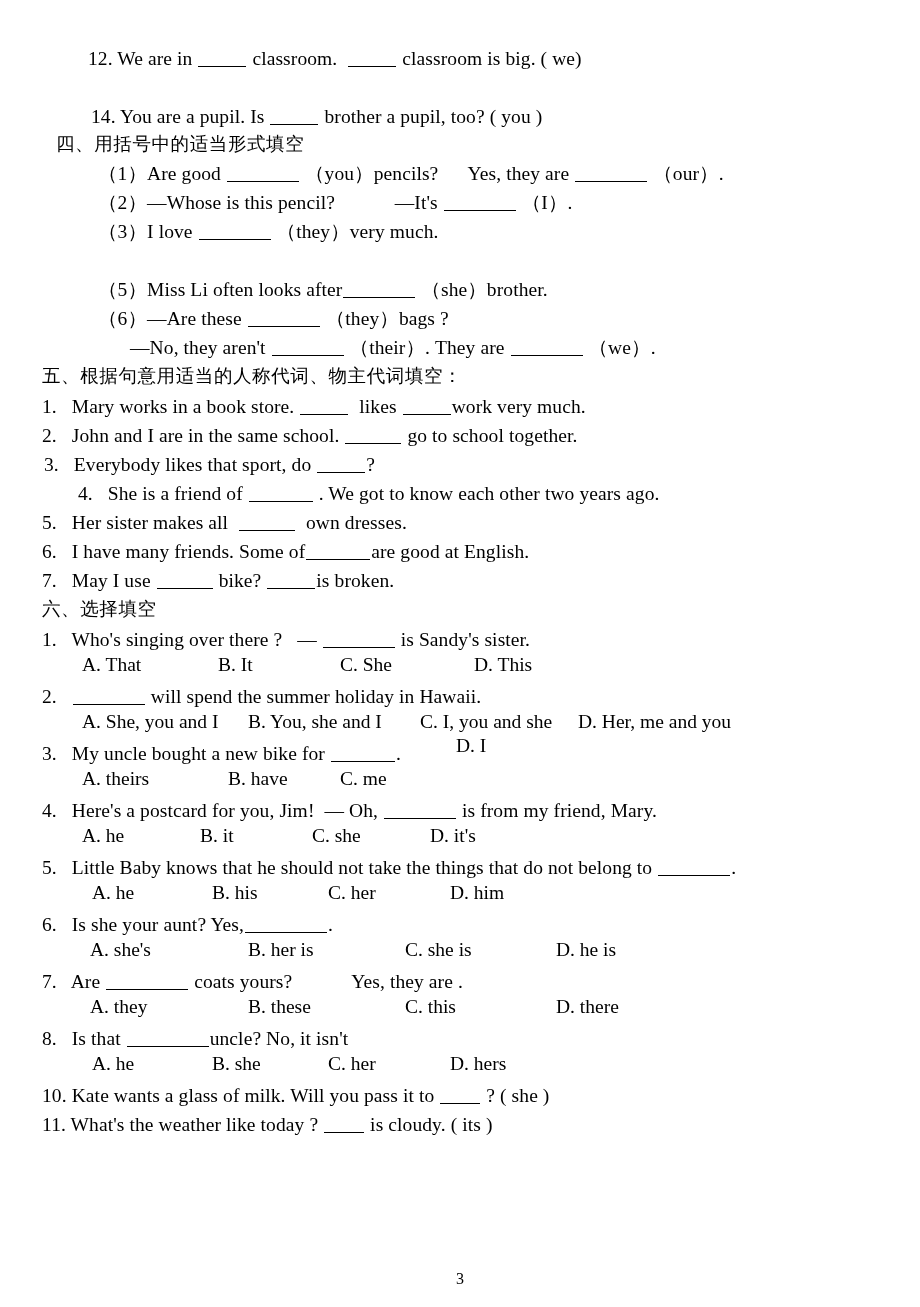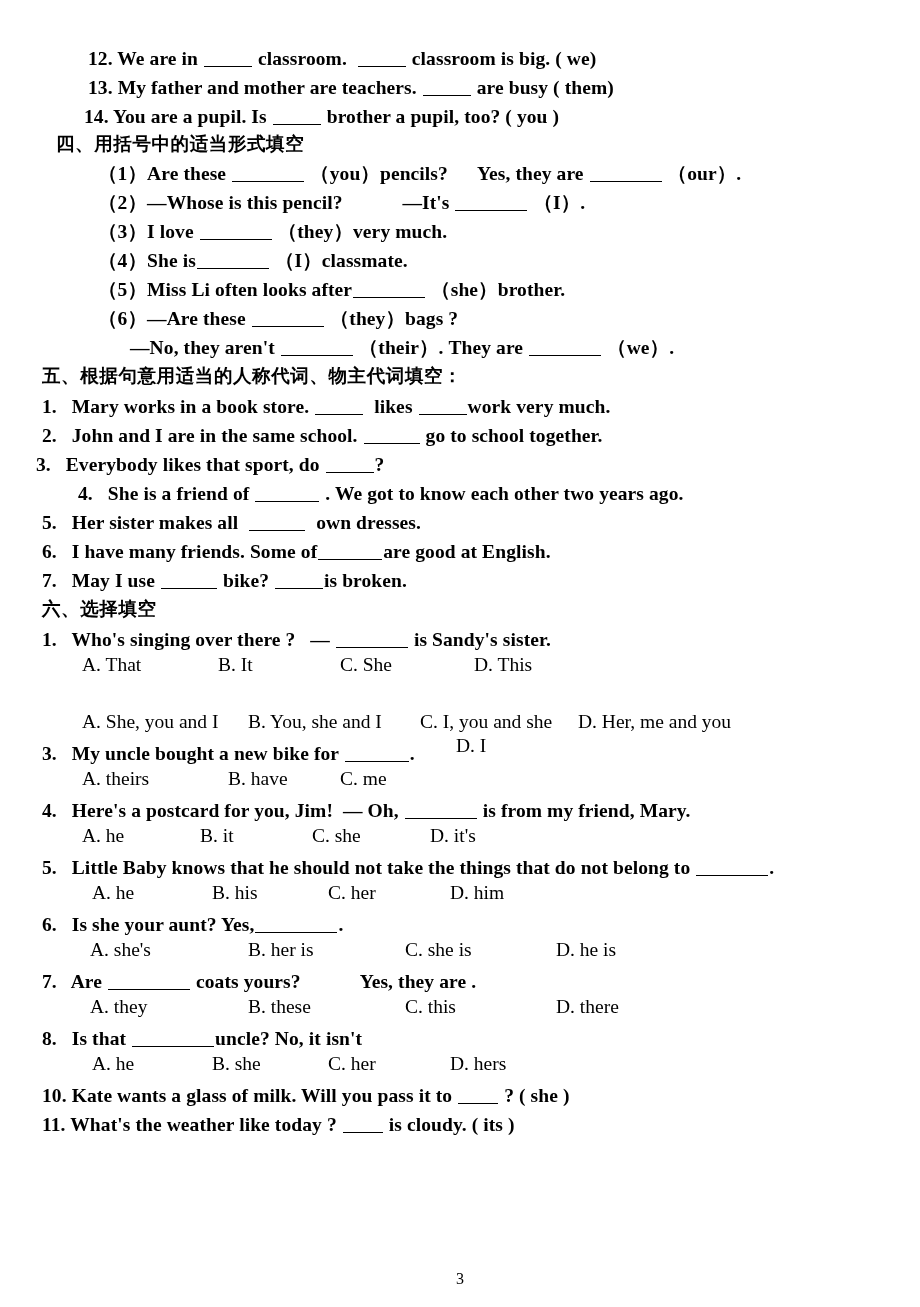--- a/index.html
+++ b/index.html
@@ -20,21 +20,20 @@
     inset: 0;
     padding: 0;
   }
   
   .line {
     position: absolute;
     white-space: pre;
     font-size: 19.5px;
     line-height: 19.5px;
     letter-spacing: 0.1px;
-    font-weight: bold;
   }
   .cn {
     font-family: "DejaVu Sans", "Liberation Sans", sans-serif;
     font-size: 18.5px;
     letter-spacing: 0.6px;
   }
   
   .blank {
     display: inline-block;
     border-bottom: 1.4px solid #000;
@@ -64,64 +63,63 @@
     font-family: "Liberation Serif", "DejaVu Serif", serif;
   }
 </style>
 </head>
 <body>
 
 <div class="page">
 
   <div class="line" style="left:88px; top:48px;"><span>12.</span> <span>We are in</span> <span class="blank b5"></span> <span>classroom.</span>  <span class="blank b5"></span> <span>classroom is big. ( we)</span></div>
 
-  <div class="line" style="left:88px; top:77px;"><span>13.</span> <span>My father and mother are teachers.</span> <span class="blank b5"></span> <span>are busy ( them)</span></div>
 
-  <div class="line" style="left:84px; top:106px;text-align:center;"><span>14.</span> <span>You are a pupil. Is</span> <span class="blank b5"></span> <span>brother a pupil, too? ( you )</span></div>
+  <div class="line" style="left:91px; top:106px;text-align:center;"><span>14.</span> <span>You are a pupil. Is</span> <span class="blank b5"></span> <span>brother a pupil, too? ( you )</span></div>
 
   <div class="line cn" style="left:56px; top:134px;">四、用括号中的适当形式填空</div>
 
-  <div class="line" style="left:98px; top:163px;"><span>（1）</span><span>Are these</span> <span class="blank b8"></span> <span>（you）pencils?</span>      <span>Yes, they are</span> <span class="blank b8"></span> <span>（our）.</span></div>
+  <div class="line" style="left:98px; top:163px;"><span>（1）</span><span>Are good</span> <span class="blank b8"></span> <span>（you）pencils?</span>      <span>Yes, they are</span> <span class="blank b8"></span> <span>（our）.</span></div>
 
   <div class="line" style="left:98px; top:192px;"><span>（2）</span><span>—Whose is this pencil?</span>            <span>—It's</span> <span class="blank b8"></span> <span>（I）.</span></div>
 
   <div class="line" style="left:98px; top:221px;"><span>（3）</span><span>I love</span> <span class="blank b8"></span> <span>（they）very much.</span></div>
 
-  <div class="line" style="left:98px; top:250px;"><span>（4）</span><span>She is</span><span class="blank b8"></span> <span>（I）classmate.</span></div>
 
   <div class="line" style="left:98px; top:279px;"><span>（5）</span><span>Miss Li often looks after</span><span class="blank b8"></span> <span>（she）brother.</span></div>
 
   <div class="line" style="left:98px; top:308px;"><span>（6）</span><span>—Are these</span> <span class="blank b8"></span> <span>（they）bags ?</span></div>
 
   <div class="line" style="left:130px; top:337px;"><span>—No, they aren't</span> <span class="blank b8"></span> <span>（their）. They are</span> <span class="blank b8"></span> <span>（we）.</span></div>
 
   <div class="line cn" style="left:42px; top:366px;">五、根据句意用适当的人称代词、物主代词填空：</div>
 
   <div class="line" style="left:42px; top:396px;"><span>1.</span>   <span>Mary works in a book store.</span> <span class="blank b5"></span>  <span>likes</span> <span class="blank b5"></span><span>work very much.</span></div>
 
   <div class="line" style="left:42px; top:425px;"><span>2.</span>   <span>John and I are in the same school.</span> <span class="blank b6"></span> <span>go to school together.</span></div>
 
-  <div class="line" style="left:36px; top:454px;"><span>3.</span>   <span>Everybody likes that sport, do</span> <span class="blank b5"></span><span>?</span></div>
+  <div class="line" style="left:44px; top:454px;"><span>3.</span>   <span>Everybody likes that sport, do</span> <span class="blank b5"></span><span>?</span></div>
 
   <div class="line" style="left:42px; top:483px;margin-left:36px;"><span>4.</span>   <span>She is a friend of</span> <span class="blank b7"></span> <span>. We got to know each other two years ago.</span></div>
 
   <div class="line" style="left:42px; top:512px;"><span>5.</span>   <span>Her sister makes all</span>  <span class="blank b6"></span>  <span>own dresses.</span></div>
 
   <div class="line" style="left:42px; top:541px;"><span>6.</span>   <span>I have many friends. Some of</span><span class="blank b7"></span><span>are good at English.</span></div>
 
   <div class="line" style="left:42px; top:570px;"><span>7.</span>   <span>May I use</span> <span class="blank b6"></span> <span>bike?</span> <span class="blank b5"></span><span>is broken.</span></div>
 
   <div class="line cn" style="left:42px; top:599px;">六、选择填空</div>
 
   <div class="line" style="left:42px; top:629px;"><span>1.</span>   <span>Who's singing over there ?   —</span> <span class="blank b8"></span> <span>is Sandy's sister.</span></div>
   <div class="opt" style="left:82px;  top:655px;">A. That</div>
   <div class="opt" style="left:218px; top:655px;">B. It</div>
   <div class="opt" style="left:340px; top:655px;">C. She</div>
   <div class="opt" style="left:474px; top:655px;">D. This</div>
 
+  <div class="line" style="left:42px; top:686px;"><span>2.</span>   <span class="blank b8"></span> <span>will spend the summer holiday in Hawaii.</span></div>
   <div class="opt" style="left:82px;  top:712px;">A. She, you and I</div>
   <div class="opt" style="left:248px; top:712px;">B. You, she and I</div>
   <div class="opt" style="left:420px; top:712px;">C. I, you and she</div>
   <div class="opt" style="left:578px; top:712px;">D. Her, me and you</div>
 
   <div class="line" style="left:42px; top:743px;"><span>3.</span>   <span>My uncle bought a new bike for</span> <span class="blank b7"></span><span>.</span></div>
   <div class="opt" style="left:82px;  top:769px;">A. theirs</div>
   <div class="opt" style="left:228px; top:769px;">B. have</div>
   <div class="opt" style="left:340px; top:769px;">C. me</div>
   <div class="opt" style="left:456px; top:736px;">D. I</div>

